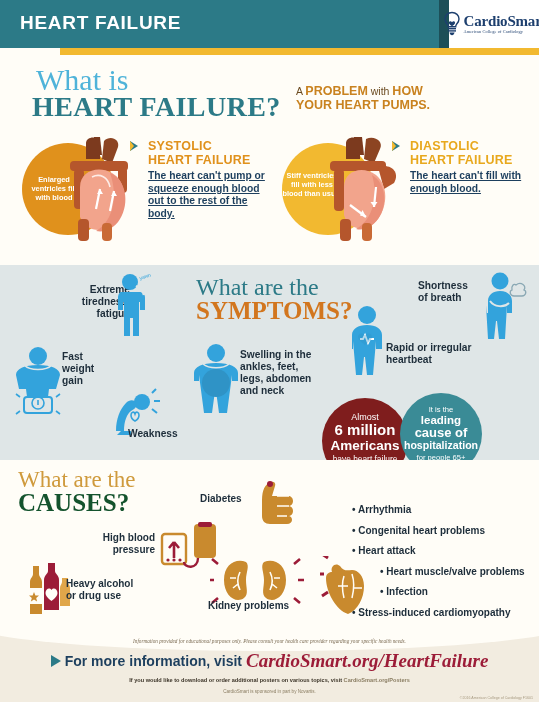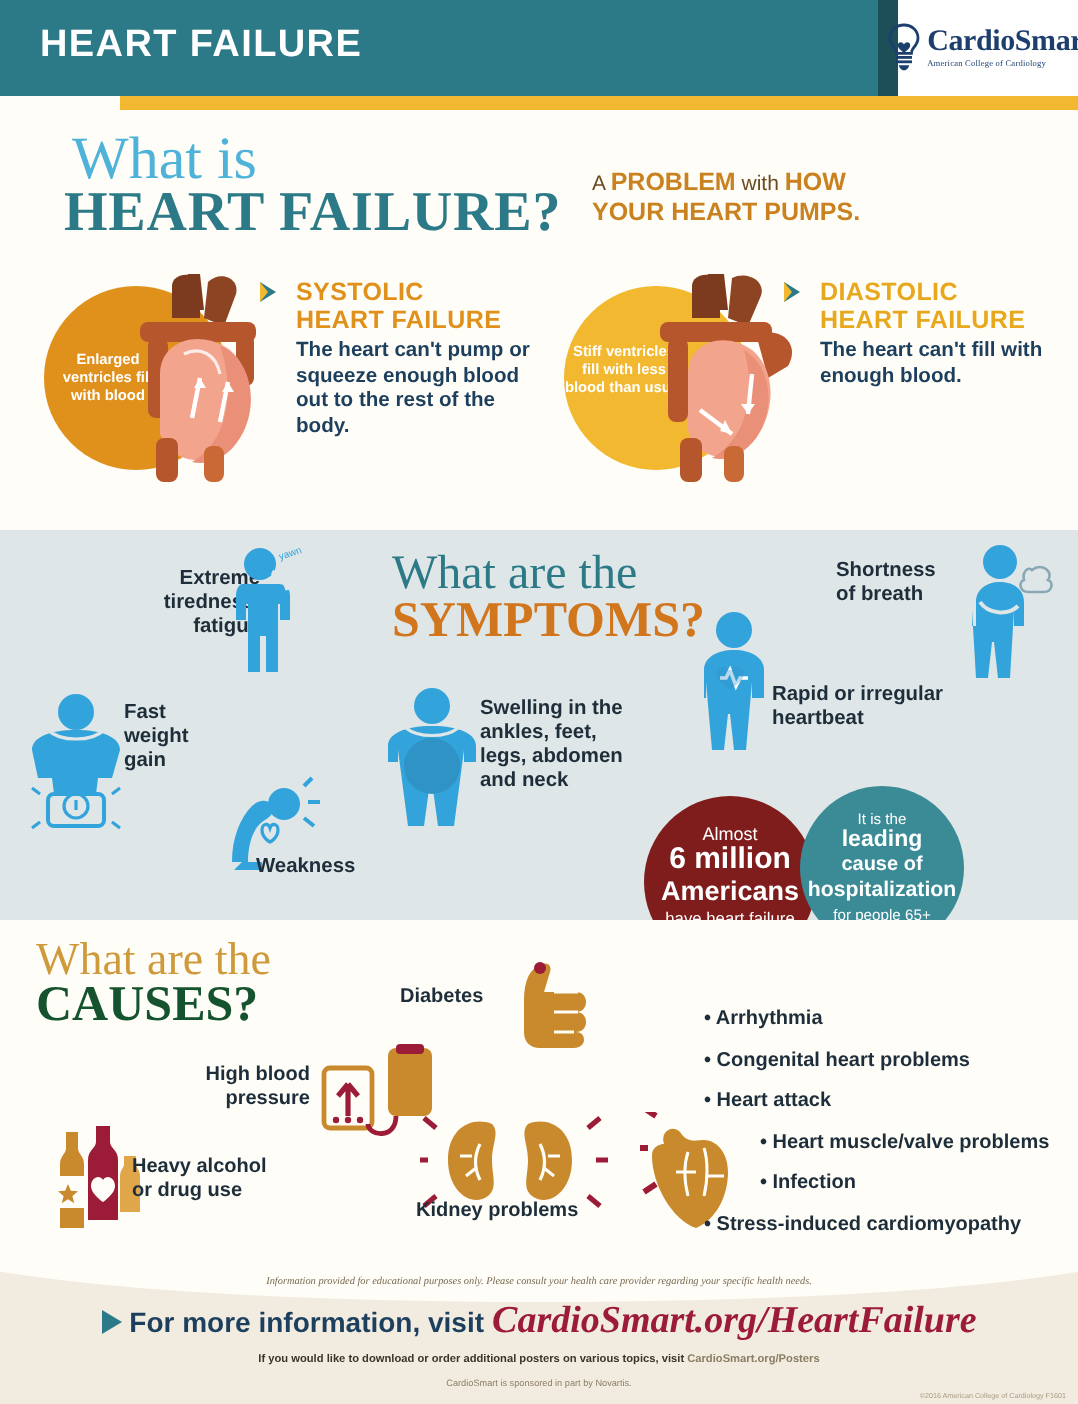--- a/index.html
+++ b/index.html
@@ -77,21 +77,21 @@
   }
   .blob-label.sys { left: 16px; top: 42px; }
   .blob-label.dia { left: 12px; top: 38px; }
   .heart-art { position: absolute; left: 48px; top: 0px; width: 92px; height: 112px; }
   .card-text { position: absolute; left: 140px; top: 6px; width: 120px; }
   .card-head {
     font-size: 12.5px; font-weight: bold; line-height: 14px; letter-spacing: .2px;
   }
   .card-head.sys { color: #e0911c; }
   .card-head.dia { color: #e8a81d; }
-  .card-body { margin-top: 3px; font-size: 10.3px; line-height: 12.6px; color: #1d3f5e; font-weight: bold; }
+  .card-body { margin-top: 3px; font-size: 10.3px; line-height: 12.6px; color: #1d3f5e; font-weight: bold; text-decoration: underline; }
   .arrow-tri {
     position: absolute; left: 122px; top: 8px; width: 0; height: 0;
     border-top: 5.5px solid transparent; border-bottom: 5.5px solid transparent;
     border-left: 8px solid #2c7a87;
   }
   .arrow-tri::after{
     content:''; position:absolute; left:-8px; top:-5.5px; width:0; height:0;
     border-top: 5.5px solid transparent; border-bottom: 5.5px solid transparent;
     border-left: 4px solid #f2b930;
   }
@@ -106,21 +106,21 @@
 
   .stat-circle { position: absolute; border-radius: 50%; text-align: center; color: #ffffff; }
   .stat-yellow { left: 322px; top: 398px; width: 86px; height: 86px; background: #7f1d1d; }
   .stat-teal   { left: 400px; top: 393px; width: 82px; height: 82px; background: #3a8b96; }
   .stat-yellow .t1 { font-size: 9px; margin-top: 14px; }
   .stat-yellow .t2 { font-size: 15px; font-weight: bold; line-height: 16px; }
   .stat-yellow .t3 { font-size: 13.5px; font-weight: bold; line-height: 15px; }
   .stat-yellow .t4 { font-size: 8.4px; margin-top: 1px; }
   .stat-teal .s1 { font-size: 7.6px; margin-top: 12px; }
   .stat-teal .s2 { font-size: 11.5px; font-weight: bold; line-height: 12.5px; }
-  .stat-teal .s3 { font-size: 10px; font-weight: bold; line-height: 12.5px; }
+  .stat-teal .s3 { font-size: 13px; font-weight: bold; line-height: 12.5px; }
   .stat-teal .s4 { font-size: 10.6px; font-weight: bold; line-height: 12px; }
   .stat-teal .s5 { font-size: 7.6px; margin-top: 2px; }
 
   
   .sec-causes { position: absolute; left: 0; top: 460px; width: 539px; height: 175px; background: #fffdf7; }
   .causes-title { position: absolute; left: 18px; top: 8px; }
   .causes-title .l1 { font-family:"Liberation Serif",serif; color:#cf9a3c; font-size:23px; line-height:1; }
   .causes-title .l2 { font-family:"Liberation Serif",serif; font-weight:bold; color:#14532d; font-size:25px; line-height:1; margin-top:-1px; }
   .cause-label { position: absolute; font-size: 10px; font-weight: bold; color: #1d2d3a; line-height: 12px; }
   .cause-list { position: absolute; left: 352px; top: 44px; }

